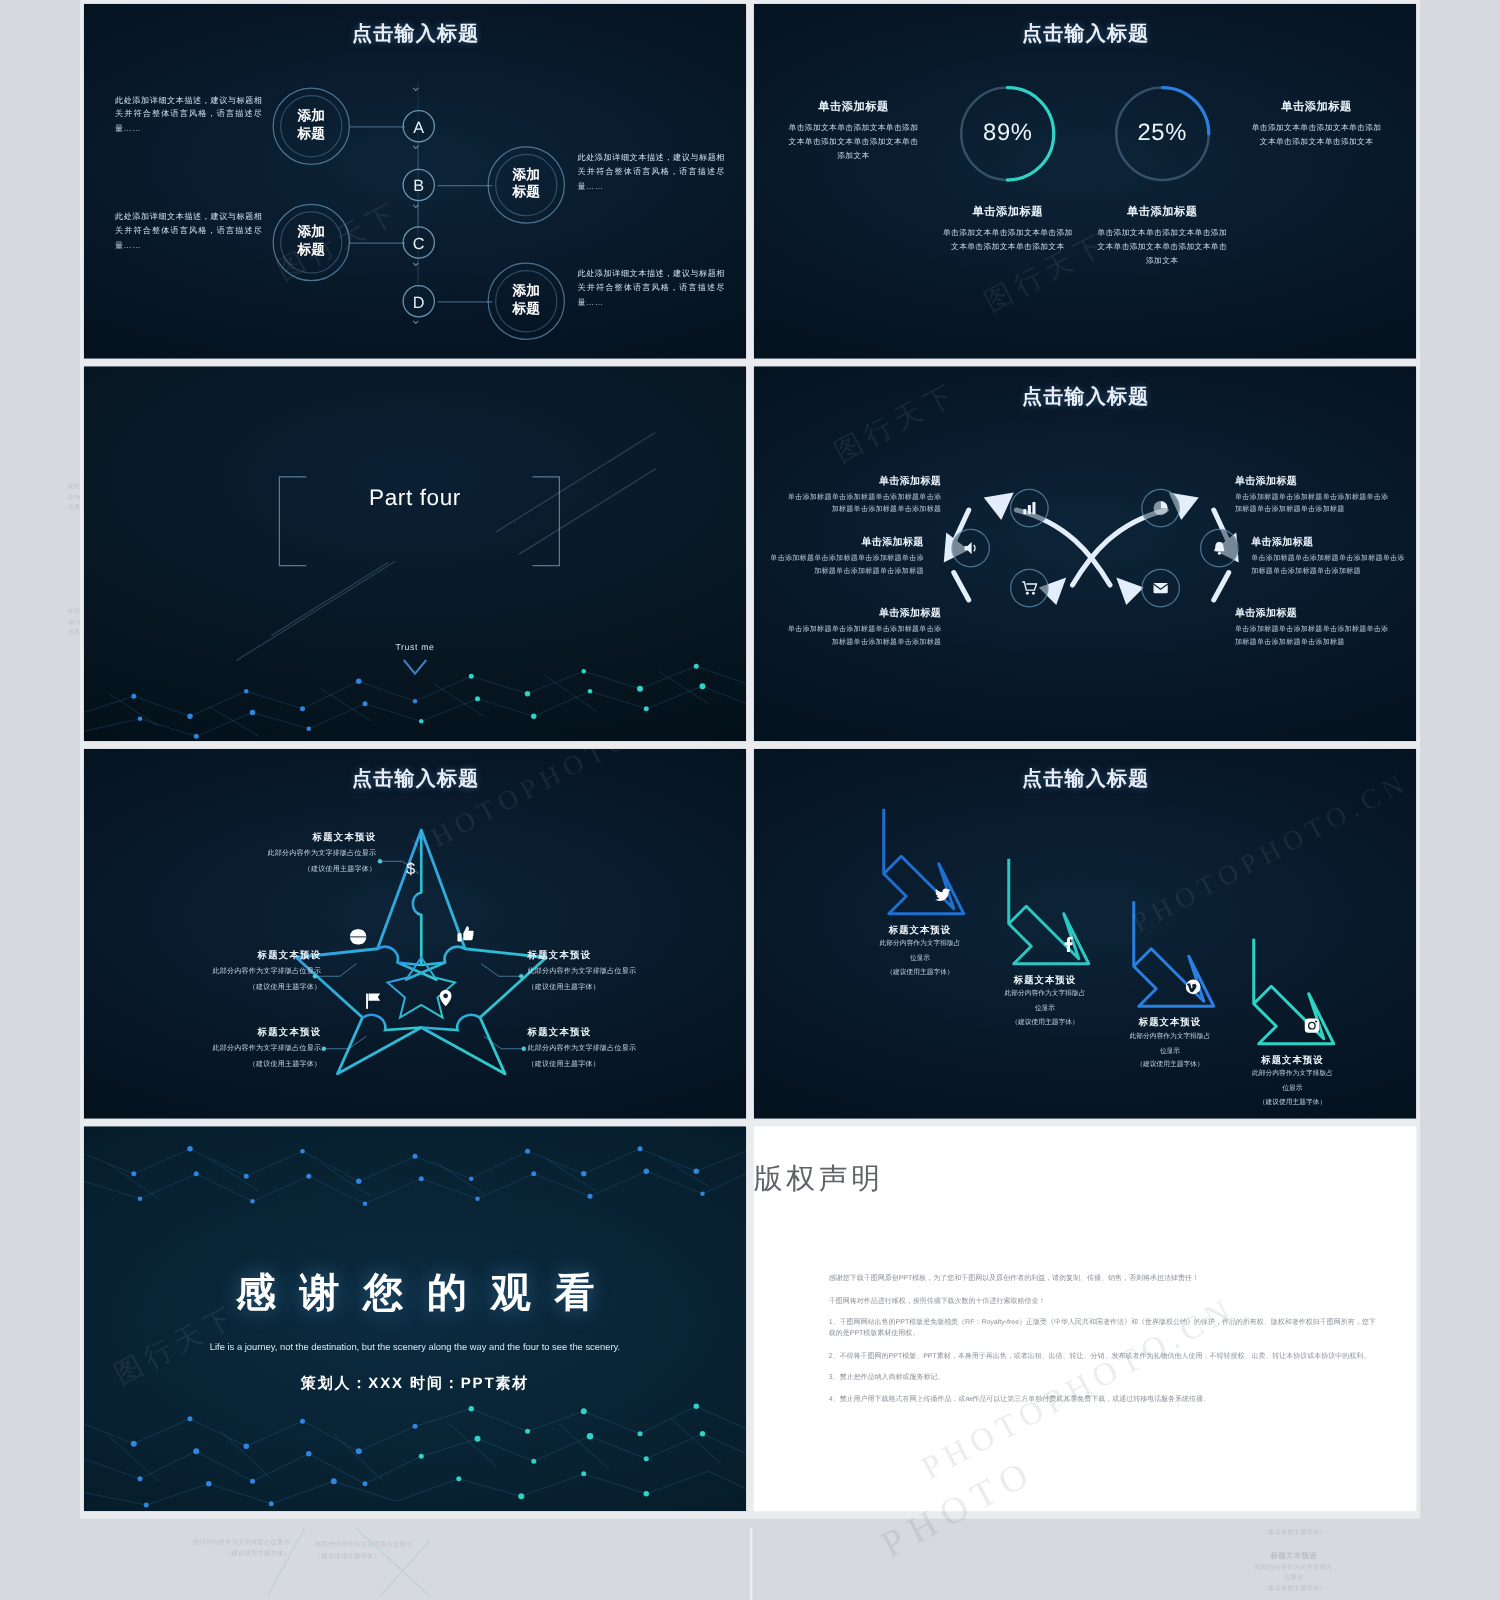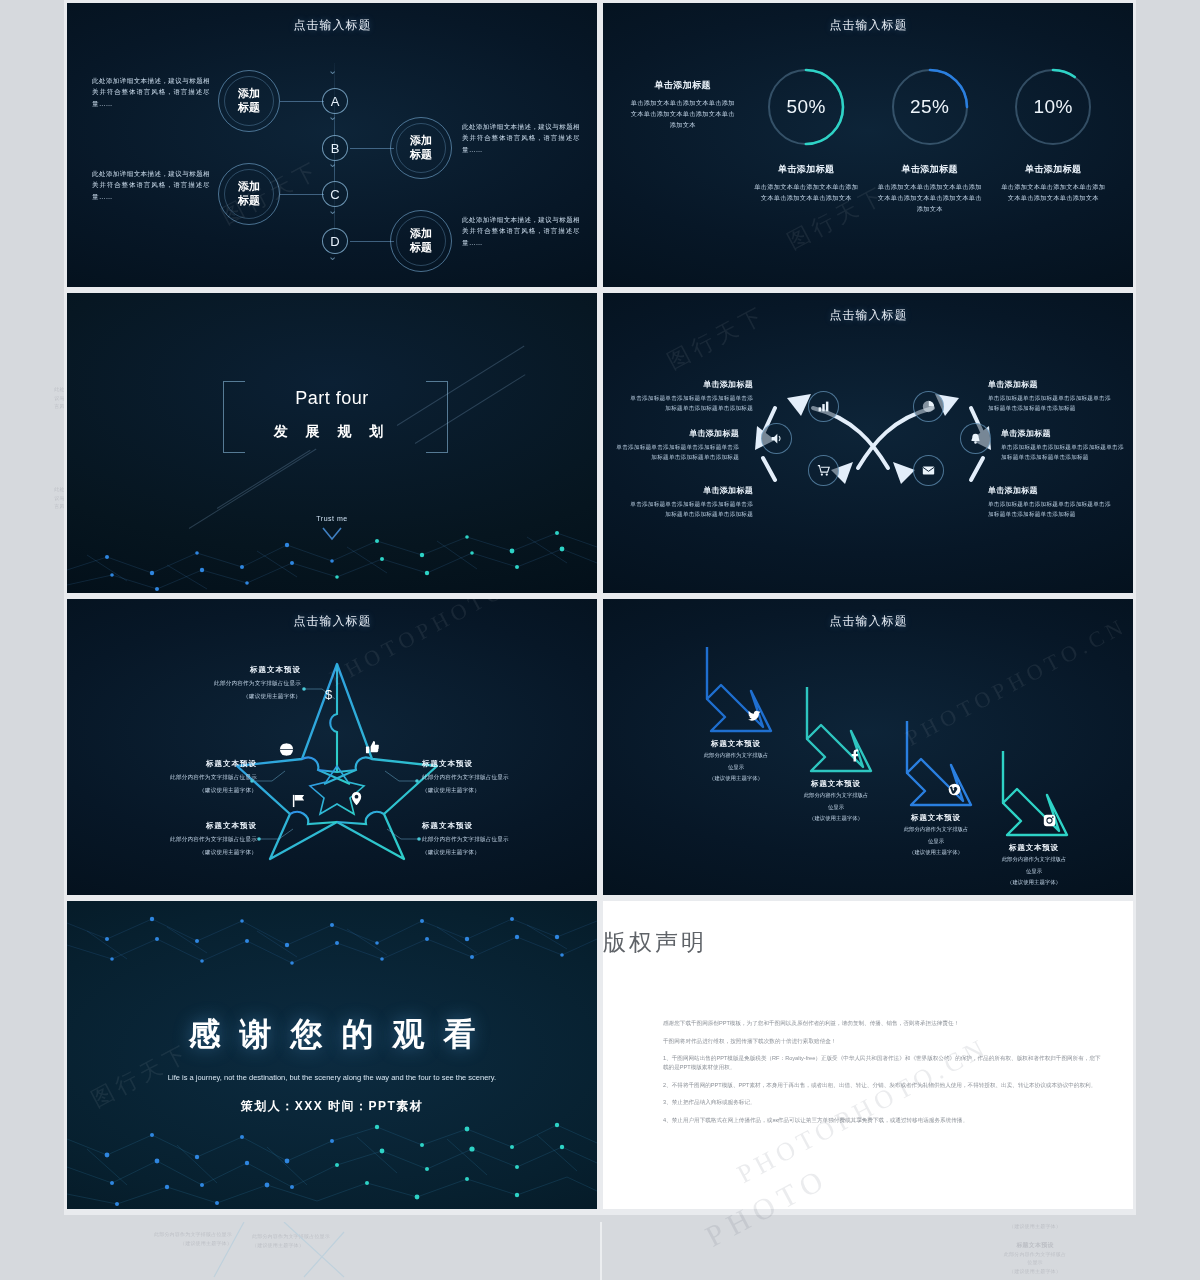--- a/index.html
+++ b/index.html
@@ -42,22 +42,22 @@
   }
   .dark {
     background:
       radial-gradient(ellipse 90% 70% at 50% 45%, #0d2438 0%, #071727 60%, #04111d 100%);
   }
 
   .title {
     position:absolute; left:1px; right:0; top:14px;
     text-align:center;
     color:#e8eef5;
-    font-size:12px;
-    font-weight:normal;
+    font-size:16px;
+    font-weight:bold;
     letter-spacing:1px;
     text-shadow:0 0 6px rgba(120,180,255,.35);
   }
 
   
   .s1 .bigcircle {
     position:absolute;
     width:62px; height:62px;
     border-radius:50%;
     border:1px solid rgba(130,185,230,.55);
@@ -262,66 +262,58 @@
           <div class="cap">单击添加标题</div>
           <div class="body">单击添加文本单击添加文本单击添加文本单击添加文本单击添加文本单击添加文本</div>
         </div>
 
         <div class="col">
           <div class="ring">
             <svg width="84" height="84" viewBox="0 0 84 84">
               <circle cx="42" cy="42" r="37" fill="none" stroke="rgba(150,195,230,.30)" stroke-width="2"></circle>
               <circle cx="42" cy="42" r="37" fill="none" stroke="#2ed3c6" stroke-width="2.6" stroke-linecap="round" stroke-dasharray="116.2 232.5" transform="rotate(-90 42 42)"></circle>
             </svg>
-            <div class="pct">50%</div>
+            <div class="pct">89%</div>
           </div>
           <div class="cap">单击添加标题</div>
           <div class="body">单击添加文本单击添加文本单击添加文本单击添加文本单击添加文本</div>
         </div>
 
         <div class="col">
           <div class="ring">
             <svg width="84" height="84" viewBox="0 0 84 84">
               <circle cx="42" cy="42" r="37" fill="none" stroke="rgba(150,195,230,.30)" stroke-width="2"></circle>
               <circle cx="42" cy="42" r="37" fill="none" stroke="#2a7fe0" stroke-width="2.6" stroke-linecap="round" stroke-dasharray="58.1 232.5" transform="rotate(-90 42 42)"></circle>
             </svg>
             <div class="pct">25%</div>
           </div>
           <div class="cap">单击添加标题</div>
           <div class="body">单击添加文本单击添加文本单击添加文本单击添加文本单击添加文本单击添加文本</div>
         </div>
 
         <div class="col">
-          <div class="ring">
-            <svg width="84" height="84" viewBox="0 0 84 84">
-              <circle cx="42" cy="42" r="37" fill="none" stroke="rgba(150,195,230,.30)" stroke-width="2"></circle>
-              <circle cx="42" cy="42" r="37" fill="none" stroke="#2ed3c6" stroke-width="2.6" stroke-linecap="round" stroke-dasharray="23.2 232.5" transform="rotate(-90 42 42)"></circle>
-            </svg>
-            <div class="pct">10%</div>
-          </div>
           <div class="cap">单击添加标题</div>
           <div class="body">单击添加文本单击添加文本单击添加文本单击添加文本单击添加文本</div>
         </div>
 
       </div>
       <div class="wm" style="left:180px;top:200px">图行天下</div>
     </div>
 
     <div class="slide s3">
       <div class="diag" style="left:330px;top:132px;width:150px;transform:rotate(-32deg)"></div>
       <div class="diag" style="left:348px;top:150px;width:130px;transform:rotate(-32deg)"></div>
       <div class="diag" style="left:122px;top:235px;width:150px;transform:rotate(-32deg)"></div>
       <div class="diag" style="left:150px;top:215px;width:110px;transform:rotate(-32deg)"></div>
 
       <div class="brk">
         <span class="bl"></span>
         <span class="br"></span>
       </div>
       <div class="pf">Part four</div>
-      <div class="cn">发 展 规 划</div>
       <div class="trust">Trust me</div>
       <div class="dn">
         <svg width="22" height="16" viewBox="0 0 22 16" style="display:inline-block">
           <path d="M2 2 L11 13 L20 2" fill="none" stroke="#3f7fc0" stroke-width="1.6"></path>
         </svg>
       </div>
 
       <div class="netbg" style="bottom:0;height:78px">
         <svg width="530" height="78" viewBox="0 0 530 78">
           <g stroke="rgba(70,140,200,.35)" stroke-width=".5" fill="none">

